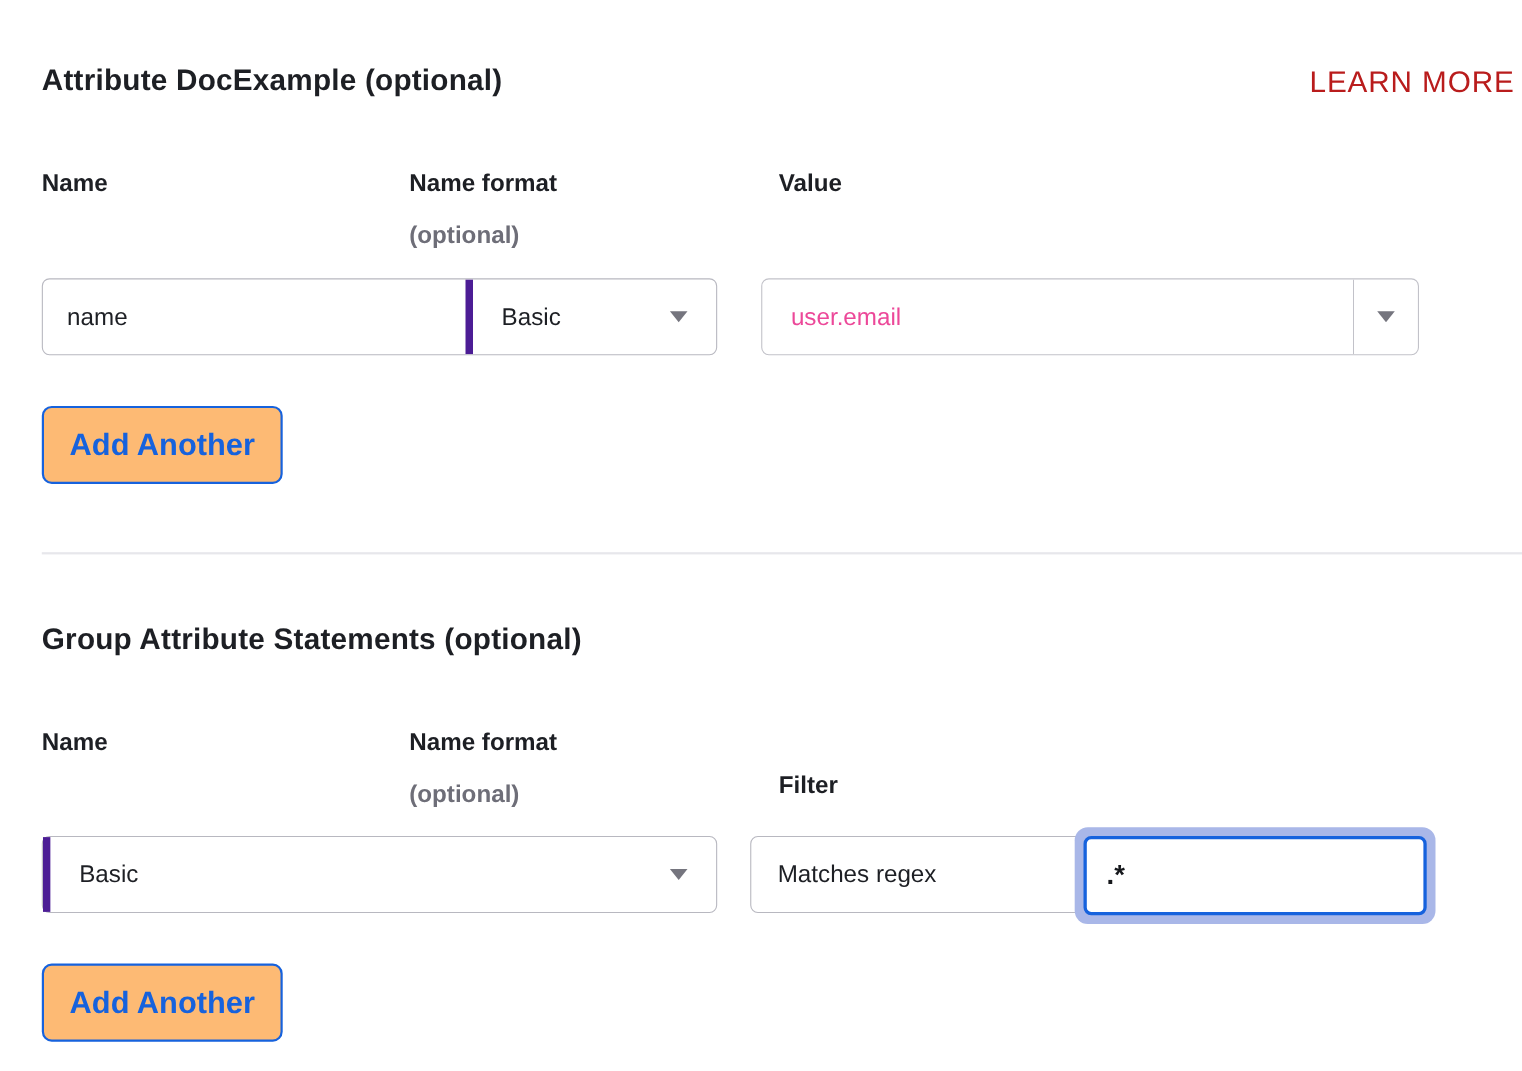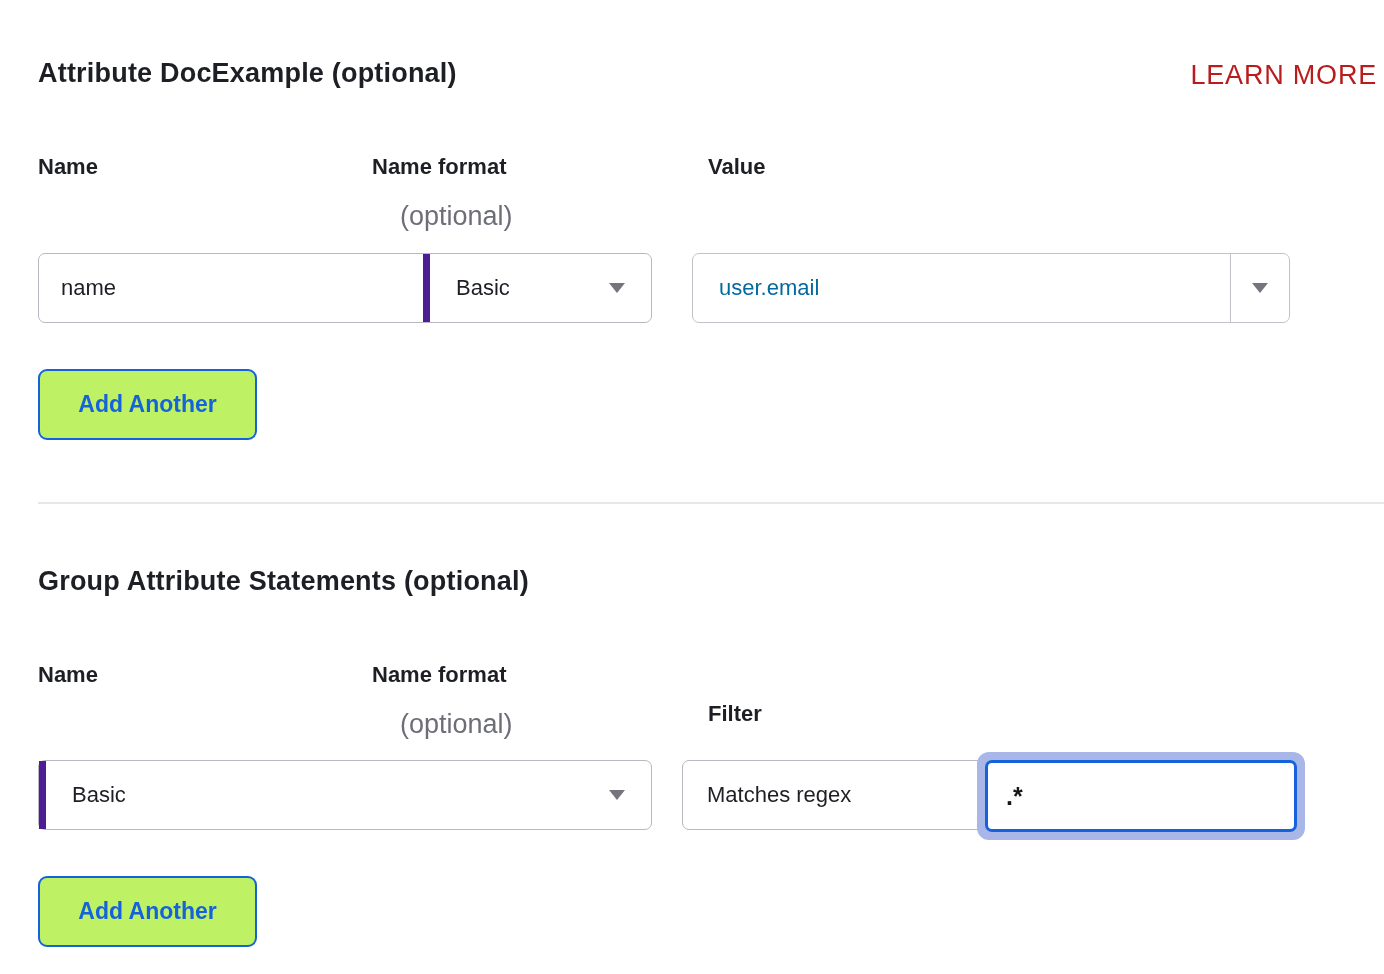--- a/index.html
+++ b/index.html
@@ -7,36 +7,36 @@
   .canvas{position:relative;width:1384px;height:974px;background:#ffffff;overflow:hidden;}
 
   
   .h1{position:absolute;left:38px;margin:0;font-size:27px;font-weight:700;color:#1d1f24;letter-spacing:.2px;}
   .h1.first{top:58px;}
   .h1.second{top:566px;}
   .learn-more{position:absolute;top:60px;right:7px;font-size:27px;color:#b91c1c;text-decoration:none;letter-spacing:.8px;cursor:pointer;}
 
   
   .colhead{position:absolute;font-size:22px;font-weight:700;color:#1d1f24;}
-  .note{position:absolute;font-size:27px;font-weight:400;color:#6e6e78;margin-left:28px;}
+  .note{position:absolute;font-size:22px;font-weight:700;color:#6e6e78;}
 
   
   .joined{position:absolute;left:38px;width:614px;height:70px;box-sizing:border-box;
           border:1px solid #b8b8c0;border-radius:7px;background:#fff;display:flex;}
   .joined input{flex:0 0 340px;width:340px;border:none;outline:none;background:transparent;
           font-family:inherit;font-size:22px;color:#1d1f24;padding:0 22px;border-radius:7px 0 0 7px;}
   .jsel{flex:1;border-left:7px solid #4c1d95;display:flex;align-items:center;
           justify-content:space-between;padding:0 26px 0 26px;cursor:pointer;border-radius:0 7px 7px 0;}
   .jsel .sel-label{font-size:22px;color:#1d1f24;}
 
   
   .combo{position:absolute;left:692px;top:253px;width:598px;height:70px;box-sizing:border-box;
           border:1px solid #c2c2c9;border-radius:7px;background:#fff;display:flex;}
   .combo input{flex:1;min-width:0;border:none;outline:none;background:transparent;
-          font-family:inherit;font-size:22px;color:#0369a1;padding:0 26px;border-radius:7px 0 0 7px;}
+          font-family:inherit;font-size:22px;color:#ec4899;padding:0 26px;border-radius:7px 0 0 7px;}
   .combo .arrow-cell{flex:0 0 58px;border-left:1px solid #c2c2c9;display:flex;align-items:center;
           justify-content:center;cursor:pointer;border-radius:0 7px 7px 0;}
 
   
   .select{position:absolute;box-sizing:border-box;border:1px solid #b8b8c0;border-radius:7px;
           background:#fff;display:flex;align-items:center;justify-content:space-between;
           padding:0 24px;cursor:pointer;}
   .select .sel-label{font-size:22px;color:#1d1f24;}
 
   .caret{width:0;height:0;border-left:8px solid transparent;border-right:8px solid transparent;
@@ -44,22 +44,22 @@
 
   
   .focus-wrap{position:absolute;left:977px;top:752px;width:328px;height:88px;box-sizing:border-box;
           background:#a9b7e8;border-radius:12px;padding:8px;}
   .focus-wrap input{display:block;width:100%;height:100%;box-sizing:border-box;border:3px solid #1662dd;
           border-radius:7px;outline:none;background:#fff;font-family:inherit;font-size:25px;
           font-weight:700;color:#15171b;padding:0 18px;}
 
   
   .btn-add{position:absolute;left:38px;width:219px;height:71px;box-sizing:border-box;
-          background:#bef264;border:2px solid #1662dd;border-radius:9px;color:#1662dd;
-          font-family:inherit;font-size:23px;font-weight:700;cursor:pointer;}
+          background:#fdba74;border:2px solid #1662dd;border-radius:9px;color:#1662dd;
+          font-family:inherit;font-size:28px;font-weight:700;cursor:pointer;}
   .btn-add.first{top:369px;}
   .btn-add.second{top:876px;}
 
   .divider{position:absolute;left:38px;top:502px;width:1346px;height:2px;background:#e7e7eb;}
 </style>
 </head>
 <body>
 
 <div class="canvas">
 

